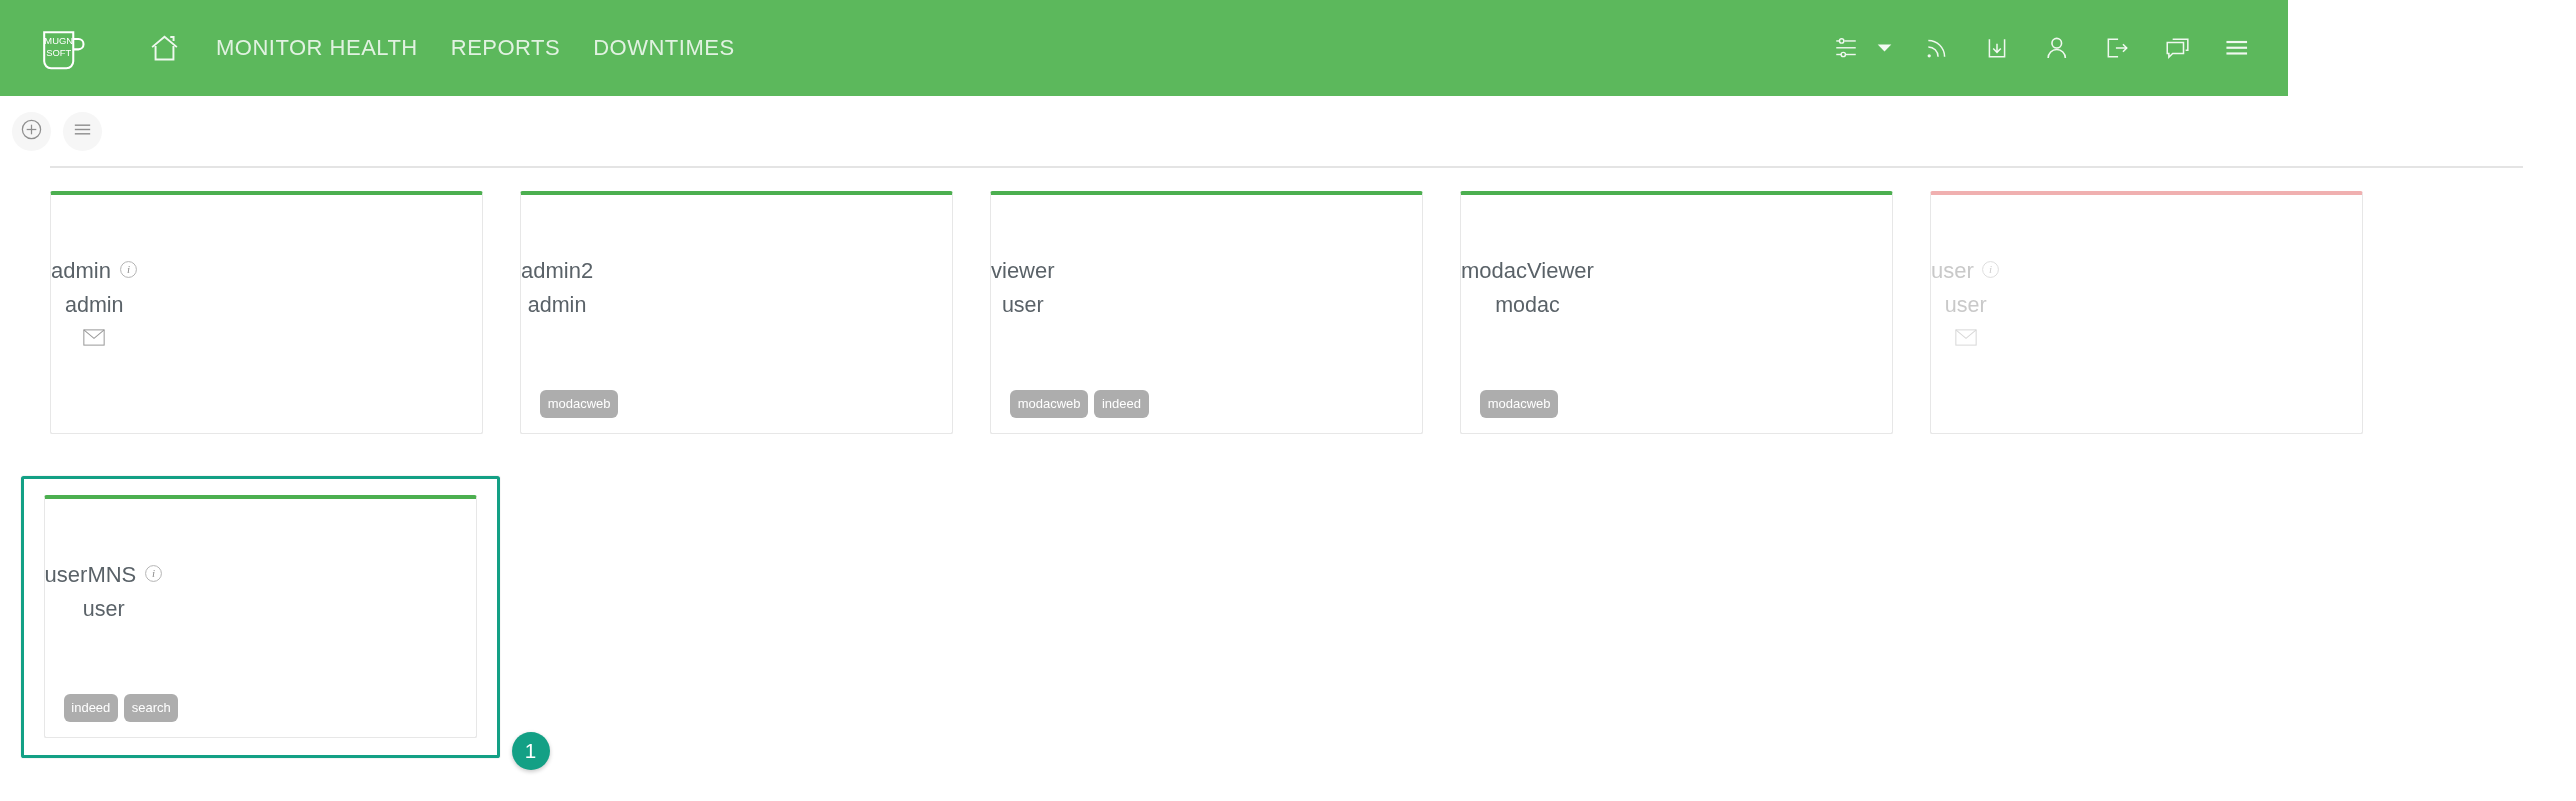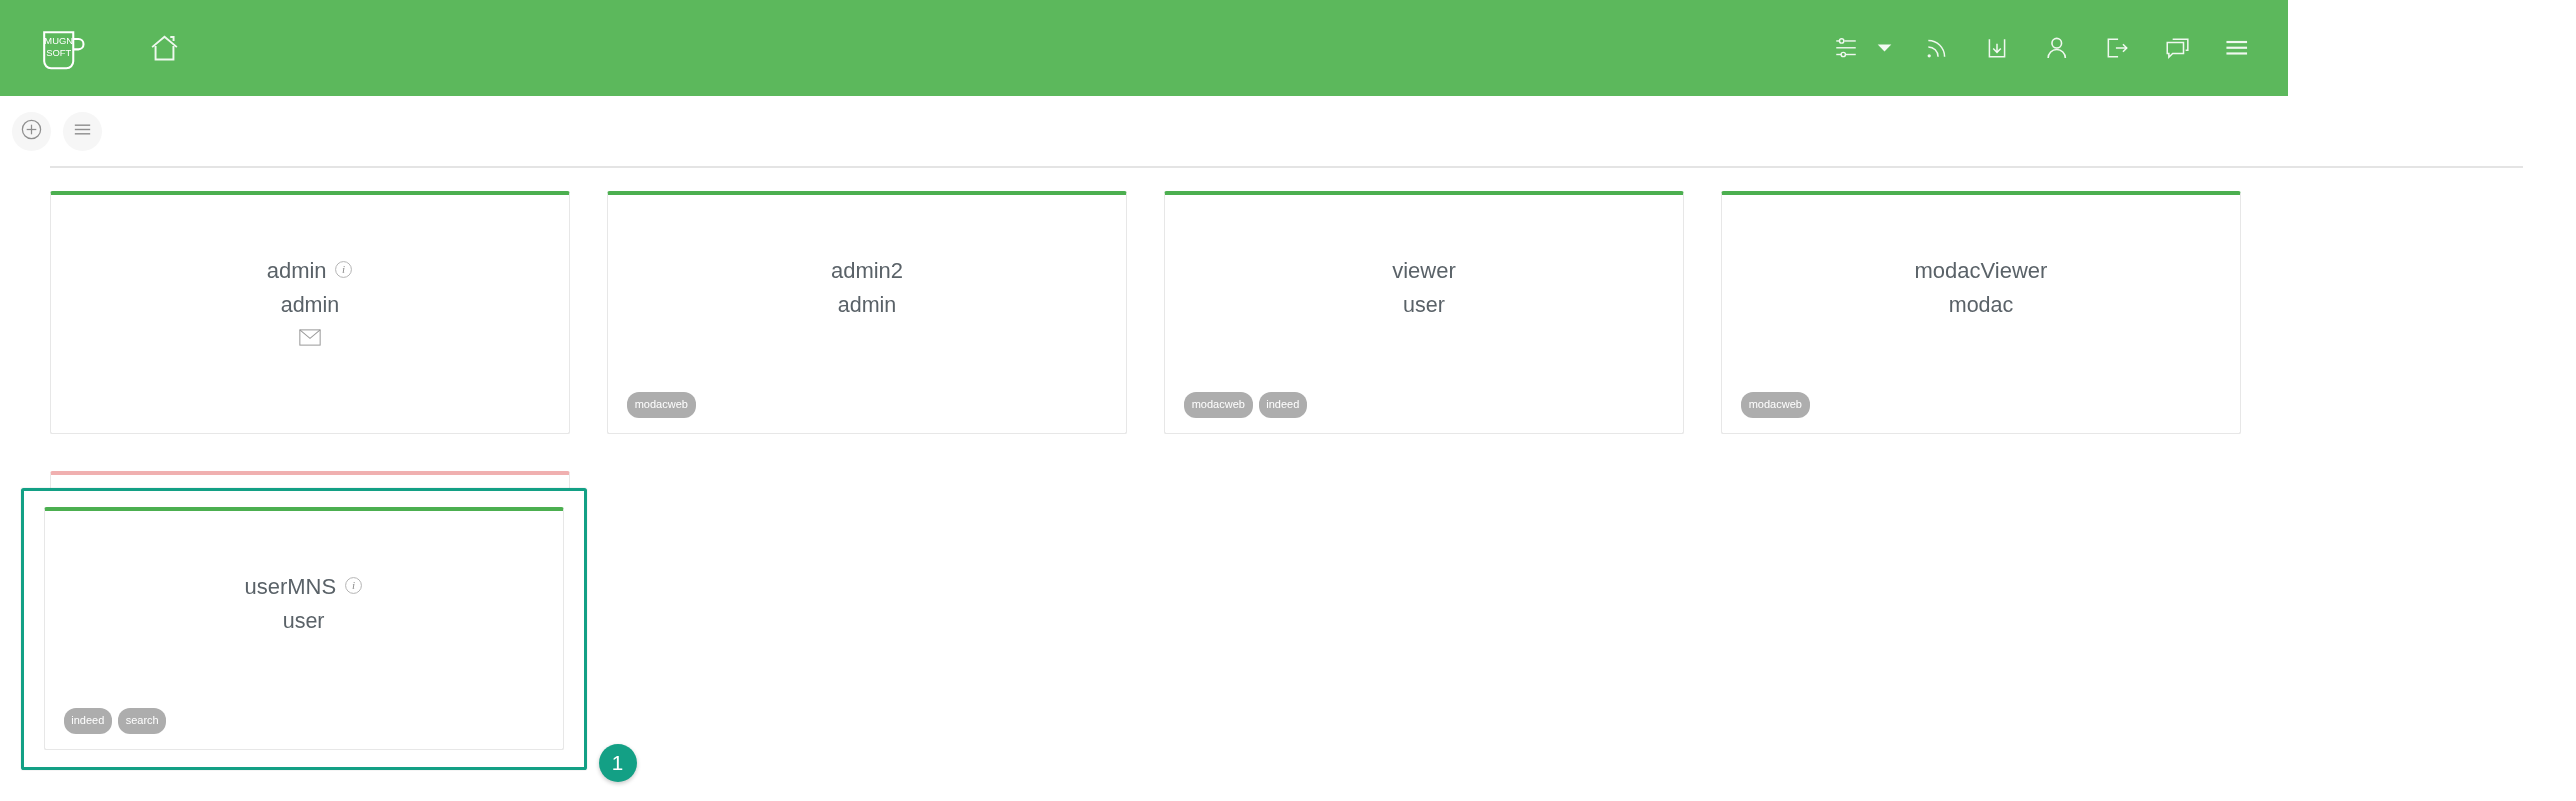--- a/index.html
+++ b/index.html
@@ -78,27 +78,27 @@
 
   
   .grid {
     position: absolute; top: 191px; left: 50px;
     width: 2482px;
     display: flex; flex-wrap: wrap;
     gap: 37px 37px;
   }
   .card {
     position: relative;
-    width: 520px; height: 243px;
+    width: 433px; height: 243px;
     background: #ffffff;
     border: 0.9px solid #e7e7e7;
     border-top: 4.3px solid #4caf50;
     border-radius: 2.6px;
     display: flex; flex-direction: column;
-    align-items: center;
+    align-items: flex-start;
   }
   .card.status-down { border-top-color: #f0b0b0; }
   .card.disabled .card-title,
   .card.disabled .card-role { color: #c9c9c9; }
 
   .card-body {
     margin-top: 62px;
     display: flex; flex-direction: column; align-items: center;
   }
   .card-title-row {
@@ -107,22 +107,22 @@
   }
   .card-title { font-size: 22px; color: #5a6268; }
   .card-role { font-size: 21.5px; color: #5a6268; margin-top: 8.6px; }
   .card-mail { margin-top: 11px; }
   .tags {
     position: absolute; left: 19px; bottom: 15.5px;
     display: flex; gap: 6px;
   }
   .tag {
     background: #adadad; color: #ffffff;
-    font-size: 11px; line-height: 1;
-    padding: 6.9px 7.7px 7.7px 7.7px; border-radius: 12px;
+    font-size: 13px; line-height: 1;
+    padding: 6.9px 7.7px 7.7px 7.7px; border-radius: 6px;
     cursor: pointer; white-space: nowrap;
   }
 
   
   .annot-wrap {
     position: relative;
     padding: 16.3px 20px 16.3px 20px;
     border: 3.4px solid #13a085;
     border-radius: 2.6px;
     background: #ffffff;
@@ -153,20 +153,25 @@
   </div>
 
   <div class="home-btn">
     <svg width="33" height="33" viewBox="0 0 24 24" fill="none" stroke="rgba(255,255,255,0.9)" stroke-width="1.4">
       <path d="M3 11 L12 3.5 L21 11"></path>
       <path d="M5.5 10.2 V20 H18.5 V10.2"></path>
       <path d="M18.6 6.6 V3.6 H16.2"></path>
     </svg>
   </div>
 
+  <div class="navlinks">
+    <a class="navlink">MONITOR HEALTH</a>
+    <a class="navlink">REPORTS</a>
+    <a class="navlink">DOWNTIMES</a>
+  </div>
 
   <div class="nav-right">
 
     <div class="nav-icon">
       <svg width="26" height="26" viewBox="0 0 24 24" fill="none" stroke="rgba(255,255,255,0.9)" stroke-width="1.3">
         <circle cx="8" cy="5.5" r="2"></circle>
           <line x1="10.5" y1="5.5" x2="21" y2="5.5"></line>
           <line x1="3" y1="5.5" x2="5.8" y2="5.5"></line>
         <line x1="3" y1="11.8" x2="21" y2="11.8"></line>
         <circle cx="9.5" cy="18" r="2"></circle>
@@ -334,21 +339,21 @@
           <rect x="1" y="1" width="24" height="18"></rect>
           <path d="M1 1 L13 11 L25 1"></path>
         </svg>
       </div>
     </div>
     <div class="tags"></div>
   </div>
 
 </div>
 
-<div style="position:absolute; top:488px; left:20.6px;">
+<div style="position:absolute; top:476px; left:20.6px;">
   <div class="annot-wrap">
 
     <div class="card">
       <div class="card-body">
         <div class="card-title-row">
           <span class="card-title">userMNS</span>
           <span>
             <svg width="19" height="19" viewBox="0 0 24 24" fill="none" stroke="#b0b0b0" stroke-width="1.2">
               <circle cx="12" cy="12" r="10"></circle>
               <text x="12" y="17" font-family="Liberation Serif, serif" font-size="14" font-style="italic" fill="#8d8d8d" stroke="none" text-anchor="middle">i</text>

